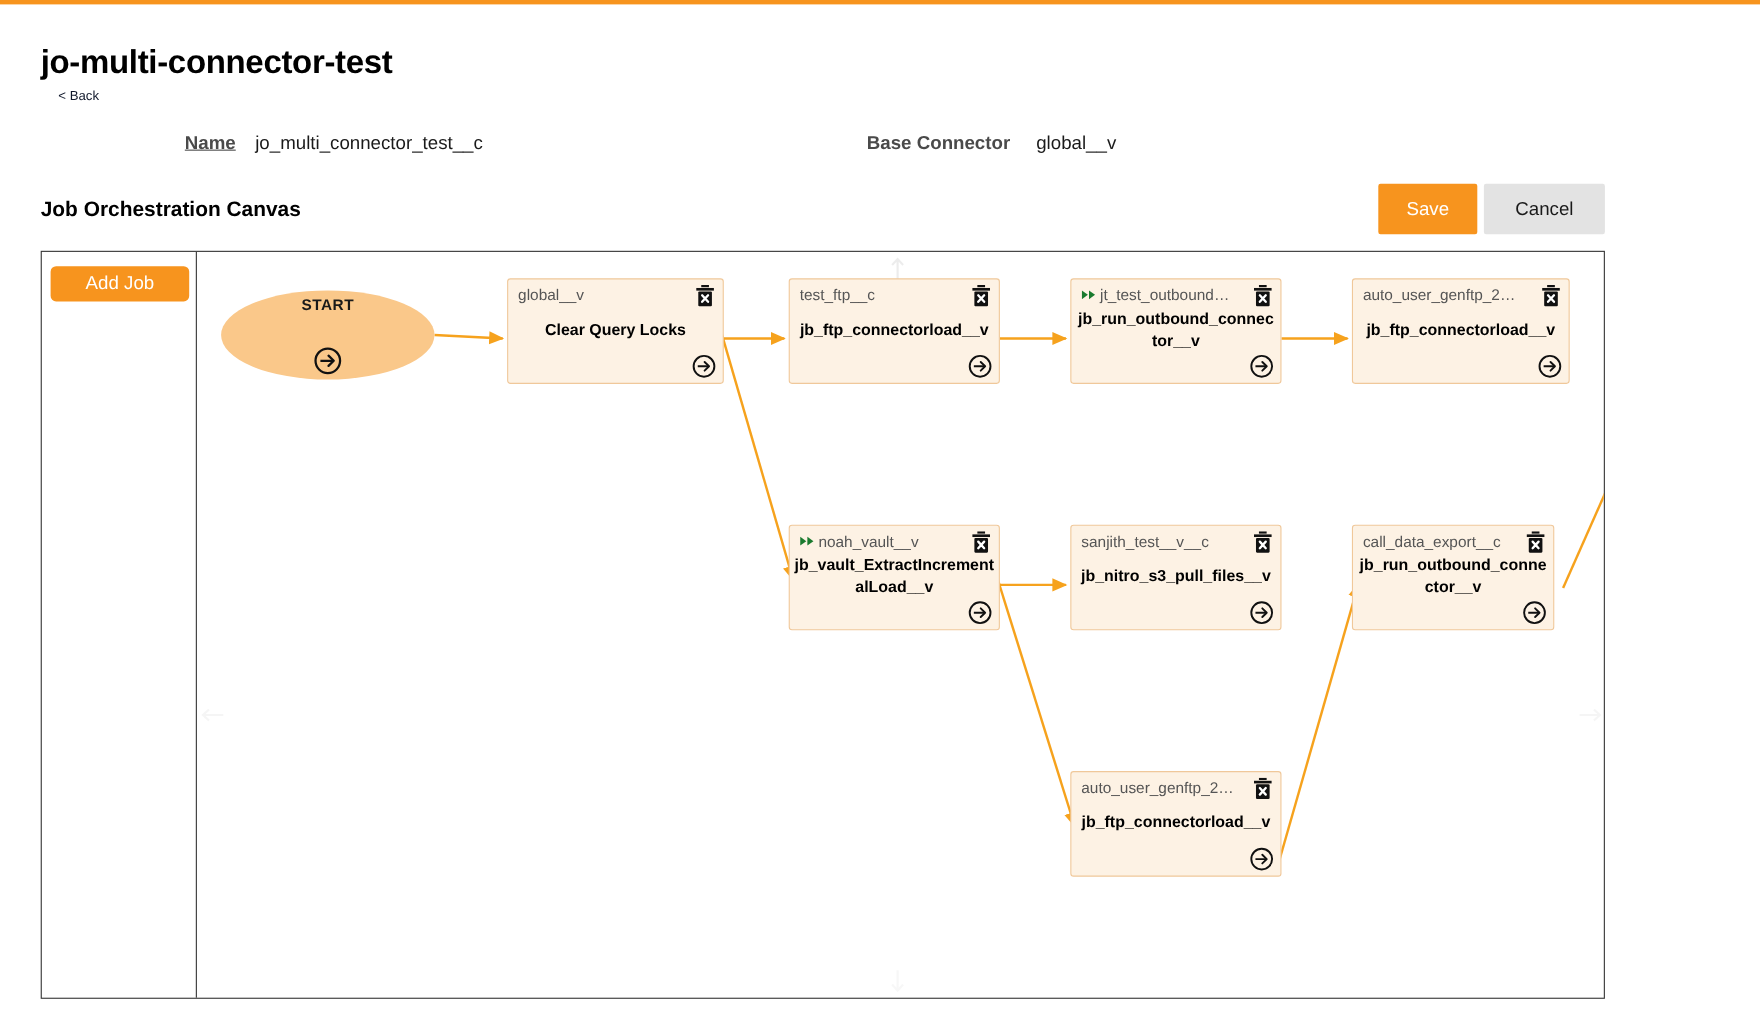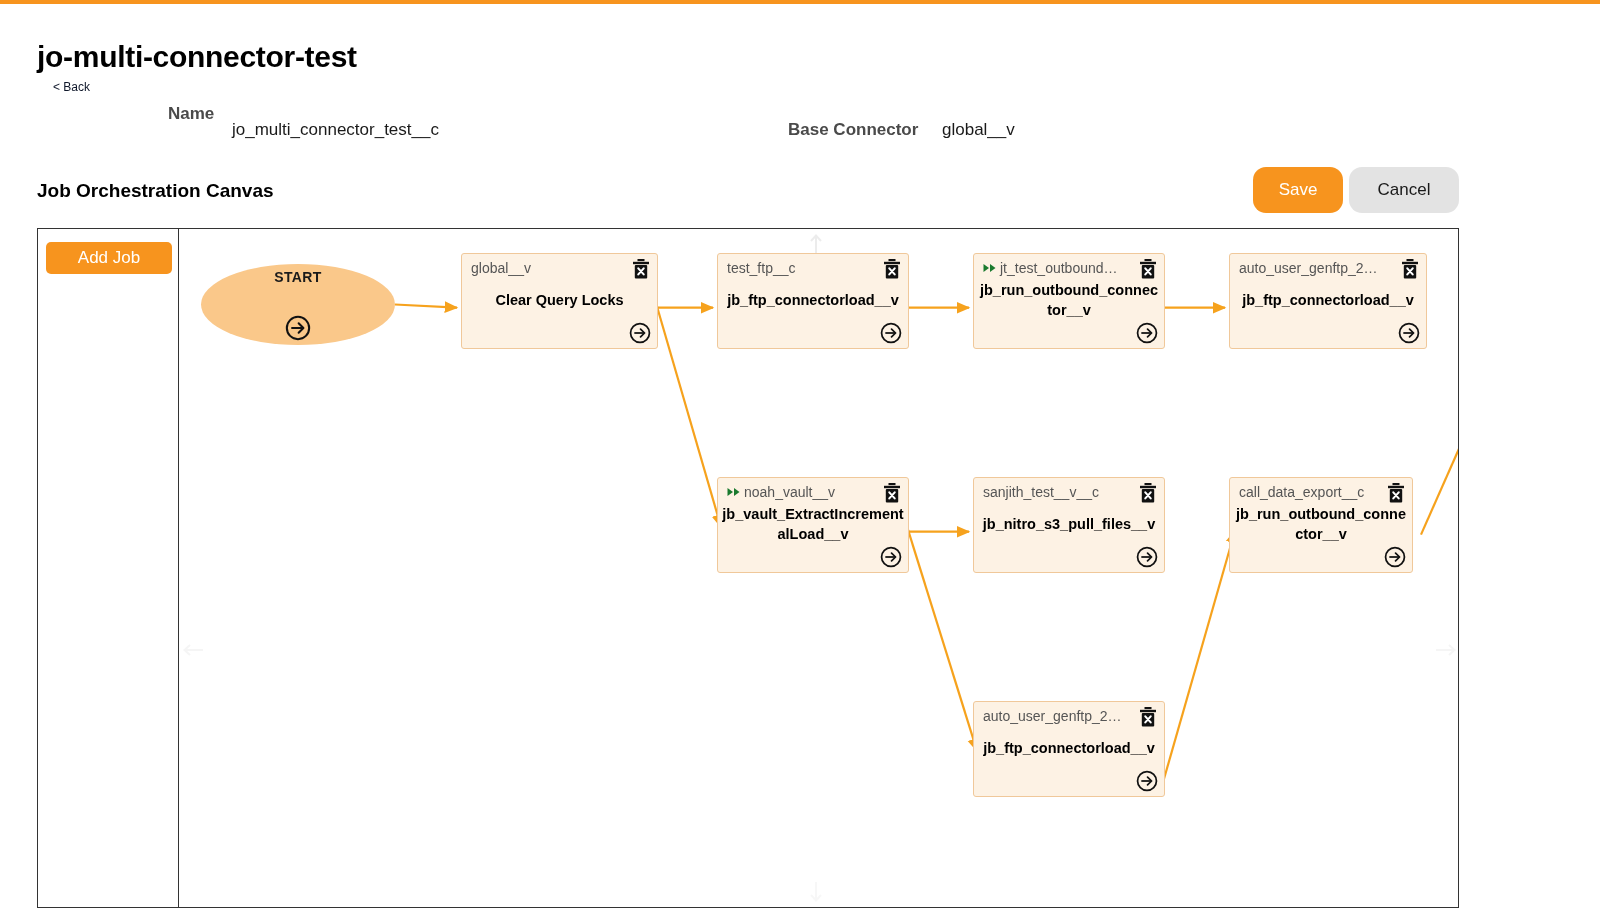--- a/index.html
+++ b/index.html
@@ -27,32 +27,32 @@
     font-size: 12px; color: #0f172a; cursor: pointer; margin-left: 16px;
   }
   .field-label {
     position: absolute;
     font-size: 17px; font-weight: bold; color: #4a4a4a;
   }
   .field-value {
     position: absolute;
     font-size: 17px; color: #1a1a1a;
   }
-  #name-label  { left: 168px; top: 104px; }
+  #name-label  { left: 168px; top: 120px; text-decoration: underline; }
   #name-value  { left: 232px; top: 120px; }
   #bc-label    { left: 788px; top: 120px; }
   #bc-value    { left: 942px; top: 120px; }
 
   #section-title {
     position: absolute; left: 37px; top: 180px;
     font-size: 19px; font-weight: bold; color: #000;
   }
   .top-btn {
     position: absolute; top: 167px;
-    height: 46px; border: none; border-radius: 13px;
+    height: 46px; border: none; border-radius: 2px;
     font-size: 17px; font-family: "Liberation Sans", sans-serif;
     cursor: pointer;
   }
   #save-button {
     left: 1253px; width: 90px;
     background: #f7941e; color: #ffffff;
   }
   #cancel-button {
     left: 1349px; width: 110px;
     background: #e3e3e3; color: #1a1a1a;

